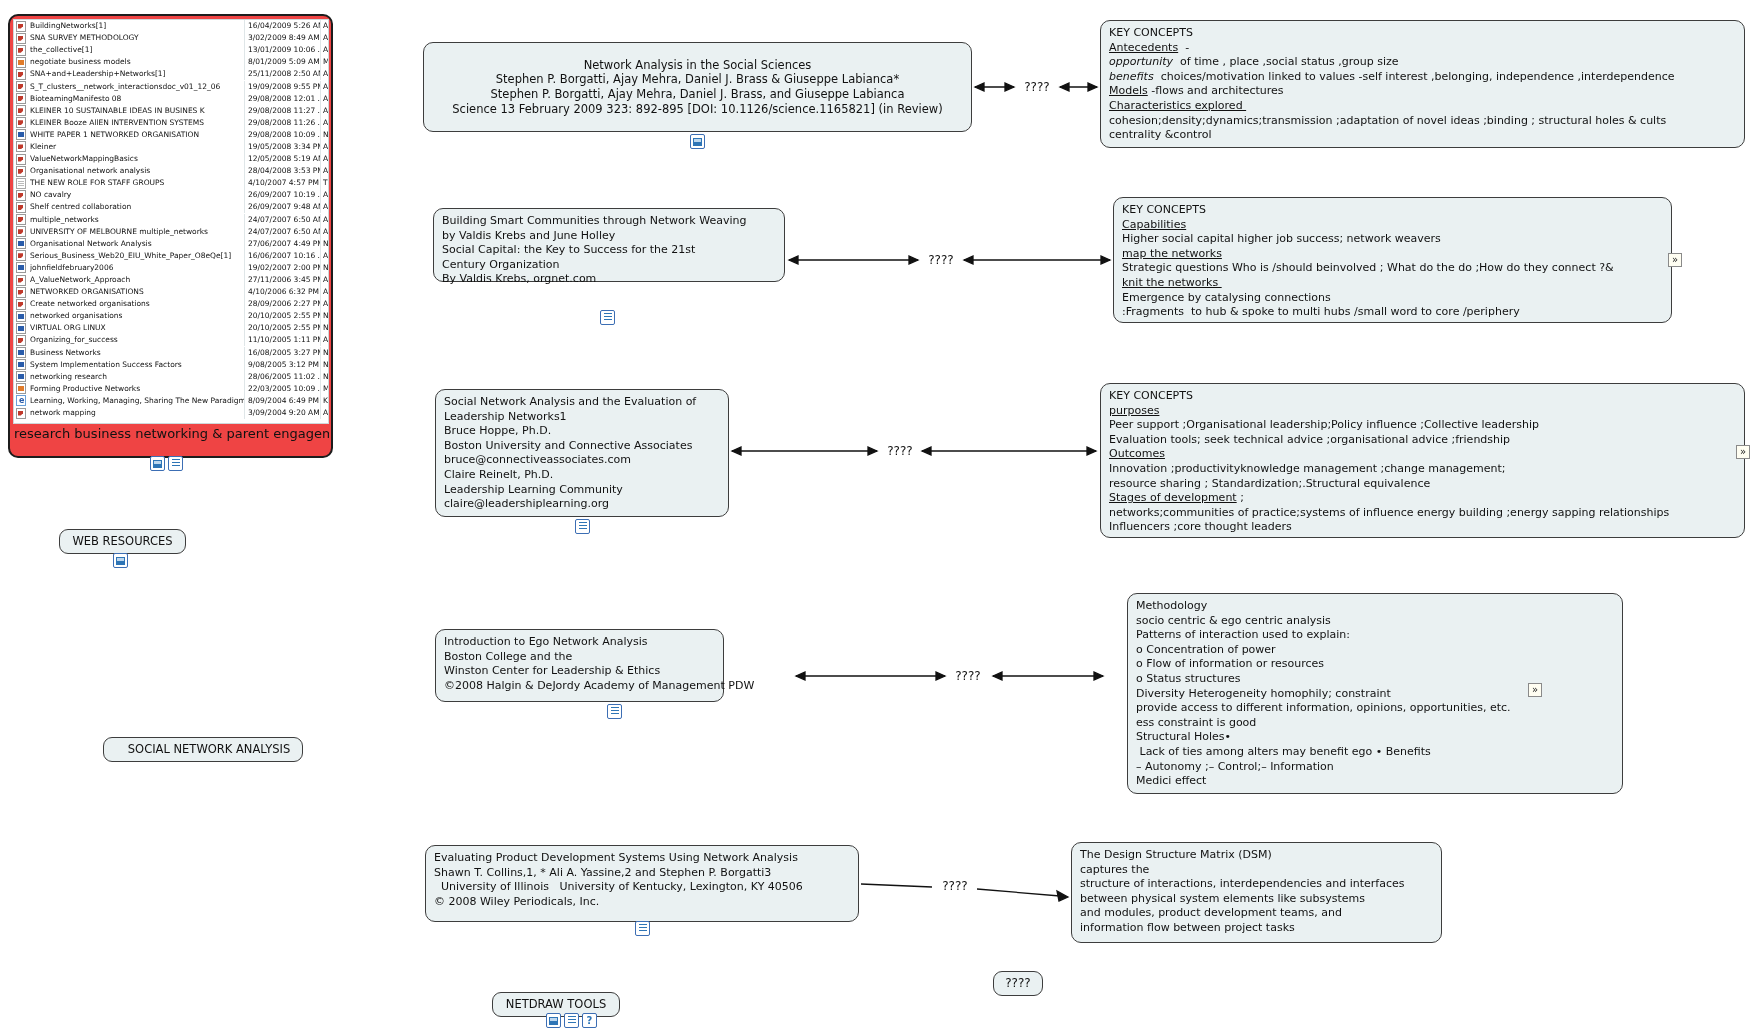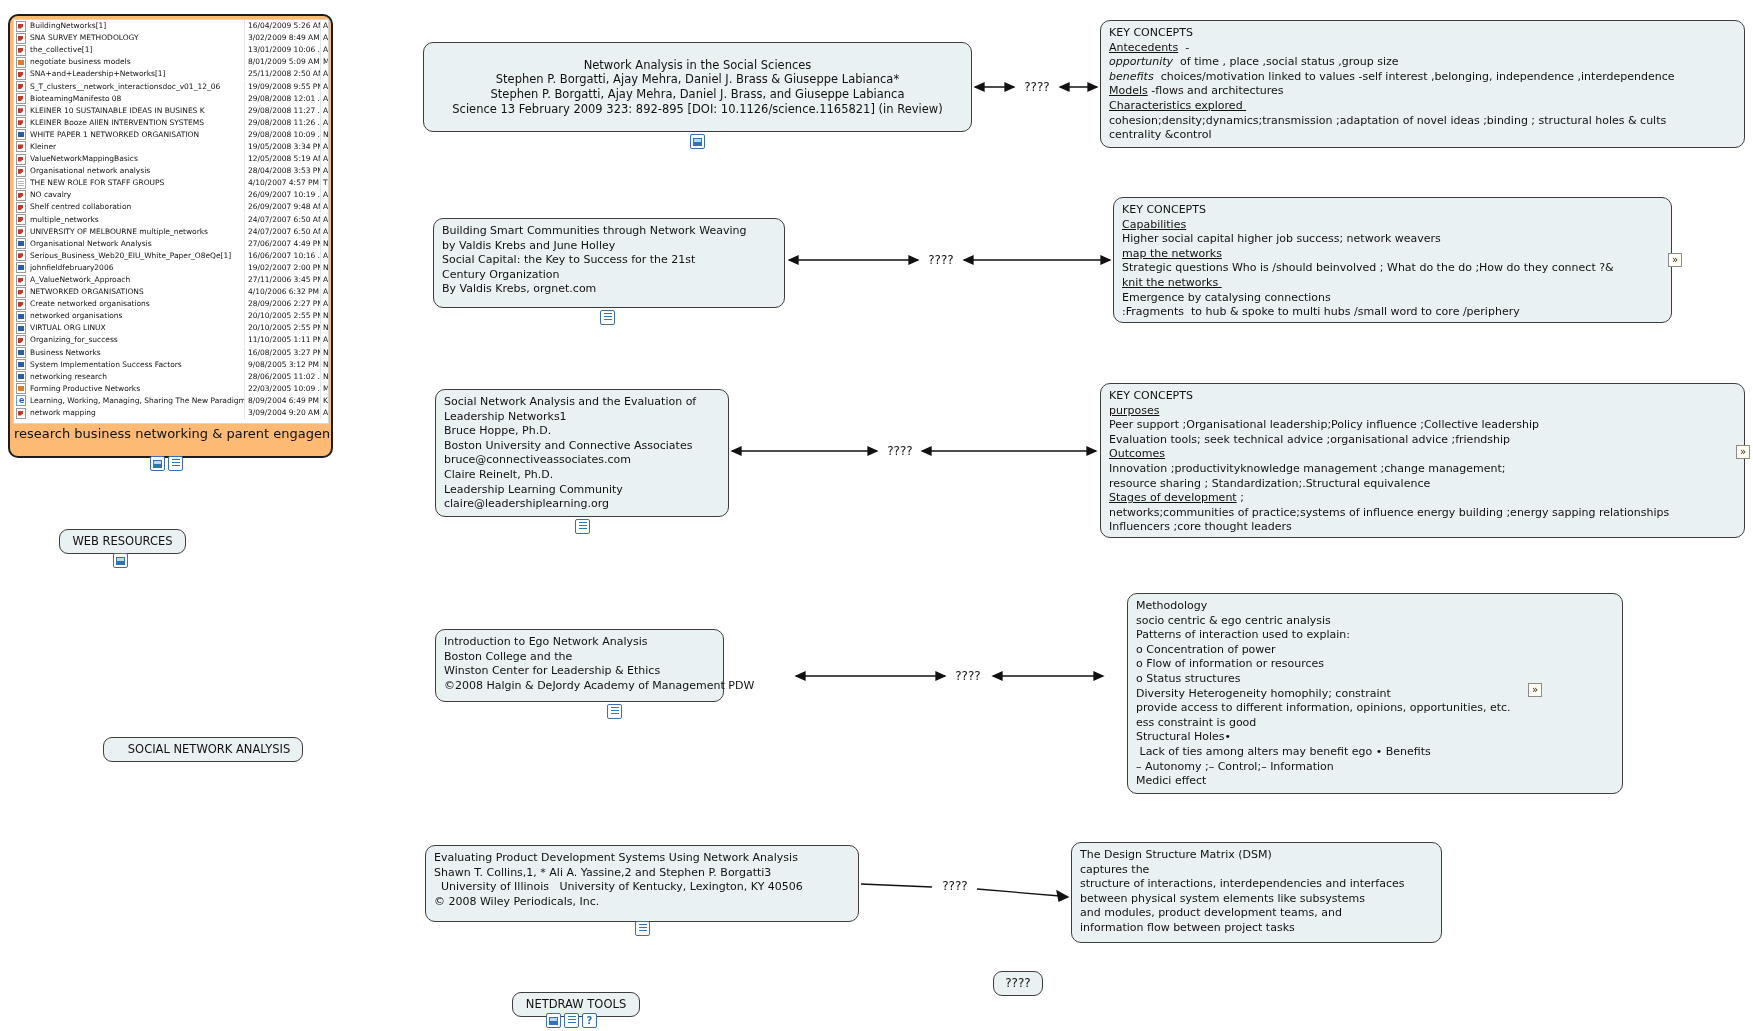--- a/index.html
+++ b/index.html
@@ -26,21 +26,21 @@
   .ricon.img::before{content:"";width:9px;height:8px;border:1px solid #2e75b6;box-sizing:border-box;
          background:linear-gradient(180deg,#bdd7ee 45%,#2e75b6 45%);}
   .ricon.doc::before{content:"";width:8px;height:9px;
          background:repeating-linear-gradient(180deg,#2e75b6 0 1px,transparent 1px 3px);}
   .ricon.q::before{content:"?";font:bold 10px "DejaVu Sans",sans-serif;color:#2e75b6;}
   .jump{position:absolute;width:14px;height:14px;background:#fffef2;border:1px solid #8a8a8a;
         box-sizing:border-box;text-align:center;font-size:10px;line-height:11px;color:#222;}
   .jump::before{content:"\00BB";}
 
   
-  .fpanel{position:absolute;left:8px;top:14px;width:325px;height:444px;background:#fdba74;
+  .fpanel{position:absolute;left:8px;top:14px;width:325px;height:444px;background:#ef4444;
           border:2px solid #1c1c1c;border-radius:10px;box-sizing:border-box;padding:3px 2px 2px 3px;}
   .flist{background:#fff;border:1px solid #cfd8da;height:403px;overflow:hidden;}
   .frow{display:flex;align-items:center;height:12.1px;font-size:7.5px;line-height:12px;}
   .fi{width:10px;height:11px;flex:0 0 auto;background:#fff;border:1px solid #999;
       position:relative;margin:0 4px 0 2px;box-sizing:border-box;}
   .fi.pdf::after{content:"";position:absolute;left:1px;top:2px;width:5px;height:5px;background:#c0392b;
       clip-path:polygon(0 0,100% 0,100% 55%,55% 100%,0 100%);}
   .fi.doc::after{content:"";position:absolute;left:1px;top:2px;width:6px;height:5px;background:#2a5caa;}
   .fi.olddoc::after{content:"";position:absolute;left:1px;top:2px;width:6px;height:5px;background:#e07b2a;}
   .fi.txt{border-color:#aaa;}
@@ -307,21 +307,21 @@
     <div class="txt"><div><span>Network Analysis in the Social Sciences</span></div><div><span>Stephen P. Borgatti, Ajay Mehra, Daniel J. Brass &amp; Giuseppe Labianca*</span></div><div><span>Stephen P. Borgatti, Ajay Mehra, Daniel J. Brass, and Giuseppe Labianca</span></div><div><span>Science 13 February 2009 323: 892-895 [DOI: 10.1126/science.1165821] (in Review)</span></div></div>
   </div>
   <div class="resgrp" style="left:690px;top:134px;">
     <span class="ricon img"></span>
   </div>
 
   <div class="node" style="left:1100px;top:20px;width:645px;height:128px;">
     <div class="txt"><div><span>KEY CONCEPTS</span></div><div><span class="u">Antecedents</span><span>  -</span></div><div><span class="i">opportunity</span><span>  of time , place ,social status ,group size</span></div><div><span class="i">benefits</span><span>  choices/motivation linked to values -self interest ,belonging, independence ,interdependence</span></div><div><span class="u">Models</span><span> -flows and architectures</span></div><div><span class="u">Characteristics explored </span></div><div><span>cohesion;density;dynamics;transmission ;adaptation of novel ideas ;binding ; structural holes &amp; cults</span></div><div><span>centrality &amp;control</span></div></div>
   </div>
 
-  <div class="node" style="left:433px;top:218px;width:352px;height:90px;">
+  <div class="node" style="left:433px;top:208px;width:352px;height:74px;">
     <div class="txt"><div><span>Building Smart Communities through Network Weaving</span></div><div><span>by Valdis Krebs and June Holley</span></div><div><span>Social Capital: the Key to Success for the 21st</span></div><div><span>Century Organization</span></div><div><span>By Valdis Krebs, orgnet.com</span></div></div>
   </div>
   <div class="resgrp" style="left:600px;top:310px;">
     <span class="ricon doc"></span>
   </div>
 
   <div class="node" style="left:1113px;top:197px;width:559px;height:126px;">
     <div class="txt"><div><span>KEY CONCEPTS</span></div><div><span class="u">Capabilities</span></div><div><span>Higher social capital higher job success; network weavers</span></div><div><span class="u">map the networks</span></div><div><span>Strategic questions Who is /should beinvolved ; What do the do ;How do they connect ?&amp;</span></div><div><span class="u">knit the networks </span></div><div><span>Emergence by catalysing connections</span></div><div><span>:Fragments  to hub &amp; spoke to multi hubs /small word to core /periphery</span></div></div>
   </div>
   <span class="jump" style="left:1668px;top:253px;"></span>
@@ -365,21 +365,21 @@
     <div class="txt"><div><span>Evaluating Product Development Systems Using Network Analysis</span></div><div><span>Shawn T. Collins,1, * Ali A. Yassine,2 and Stephen P. Borgatti3</span></div><div><span>  University of Illinois   University of Kentucky, Lexington, KY 40506</span></div><div><span>© 2008 Wiley Periodicals, Inc.</span></div></div>
   </div>
   <div class="resgrp" style="left:635px;top:921px;">
     <span class="ricon doc"></span>
   </div>
 
   <div class="node" style="left:1071px;top:842px;width:371px;height:101px;">
     <div class="txt"><div><span>The Design Structure Matrix (DSM)</span></div><div><span>captures the</span></div><div><span>structure of interactions, interdependencies and interfaces</span></div><div><span>between physical system elements like subsystems</span></div><div><span>and modules, product development teams, and</span></div><div><span>information flow between project tasks</span></div></div>
   </div>
 
-  <div class="node labelbox" style="left:512px;top:992px;width:128px;">
+  <div class="node labelbox" style="left:492px;top:992px;width:128px;">
     <span>NETDRAW TOOLS</span>
   </div>
   <div class="resgrp" style="left:546px;top:1013px;">
     <span class="ricon img"></span>
     <span class="ricon doc"></span>
     <span class="ricon q"></span>
   </div>
 
   <div class="node labelbox" style="left:993px;top:971px;width:50px;font-size:12px;">
     <span>????</span>

